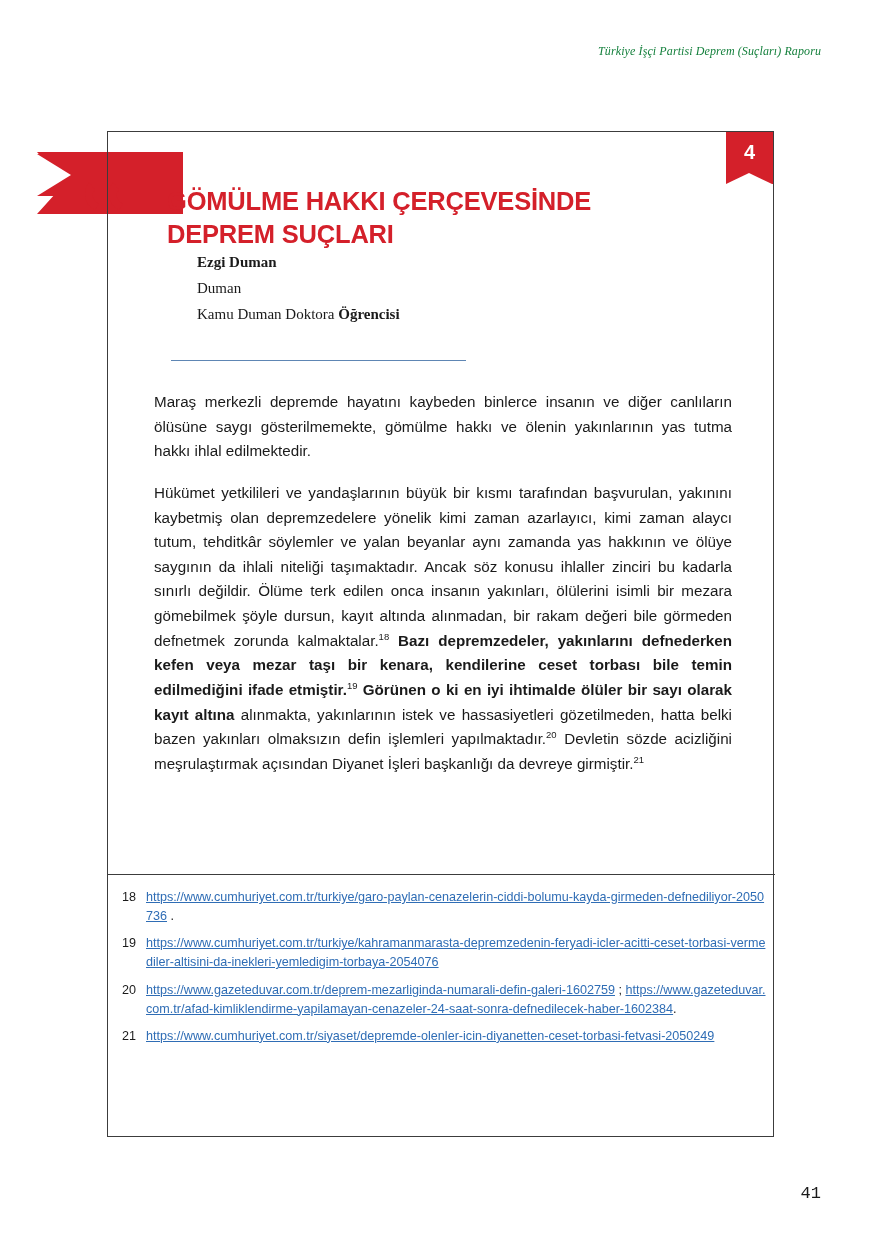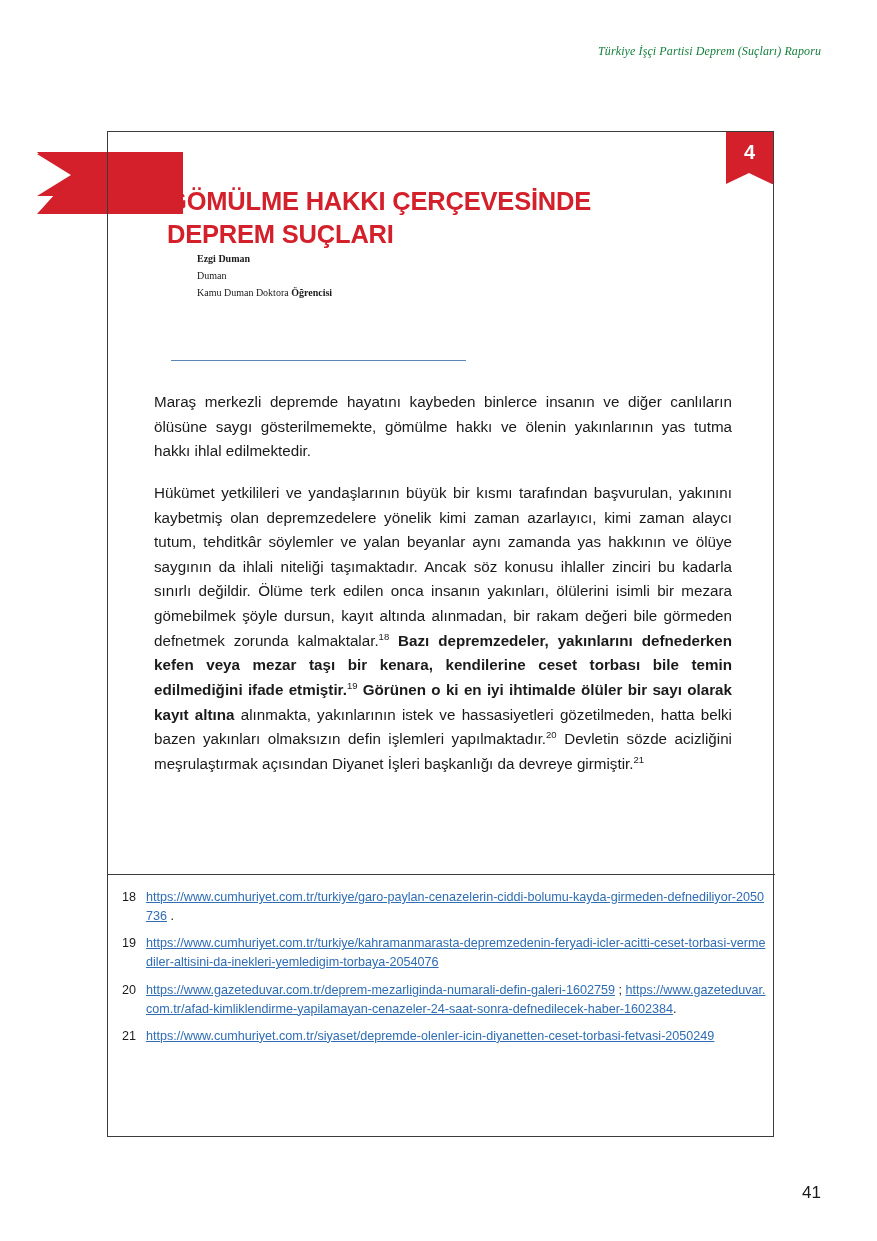--- a/index.html
+++ b/index.html
@@ -91,21 +91,21 @@
     letter-spacing: -0.2px;
   }
 
   
   .author-block {
     position: absolute;
     left: 89px;
     top: 118px;
     width: 440px;
     font-family: "Liberation Serif", serif;
-    font-size: 10px;
+    font-size: 15px;
     line-height: 1.72;
     color: #1a1a1a;
   }
   .author-name { font-weight: bold; }
   .author-role { font-weight: normal; }
   .author-affil .strong { font-weight: bold; text-align: right; }
 
   .rule {
     position: absolute;
     left: 63px;
@@ -172,21 +172,21 @@
     color: #2f6db5;
     text-decoration: underline;
     word-break: break-all;
   }
 
   
   .page-number {
     position: absolute;
     right: 56px;
     bottom: 38px;
-    font-family: Liberation Sans, sans-serif;
+    font-family: Liberation Mono, monospace;
     font-size: 17px;
     color: #1a1a1a;
   }
 </style>
 </head>
 <body>
 
 <div class="running-header">Türkiye İşçi Partisi Deprem (Suçları) Raporu</div>
 
 <div class="flag">

